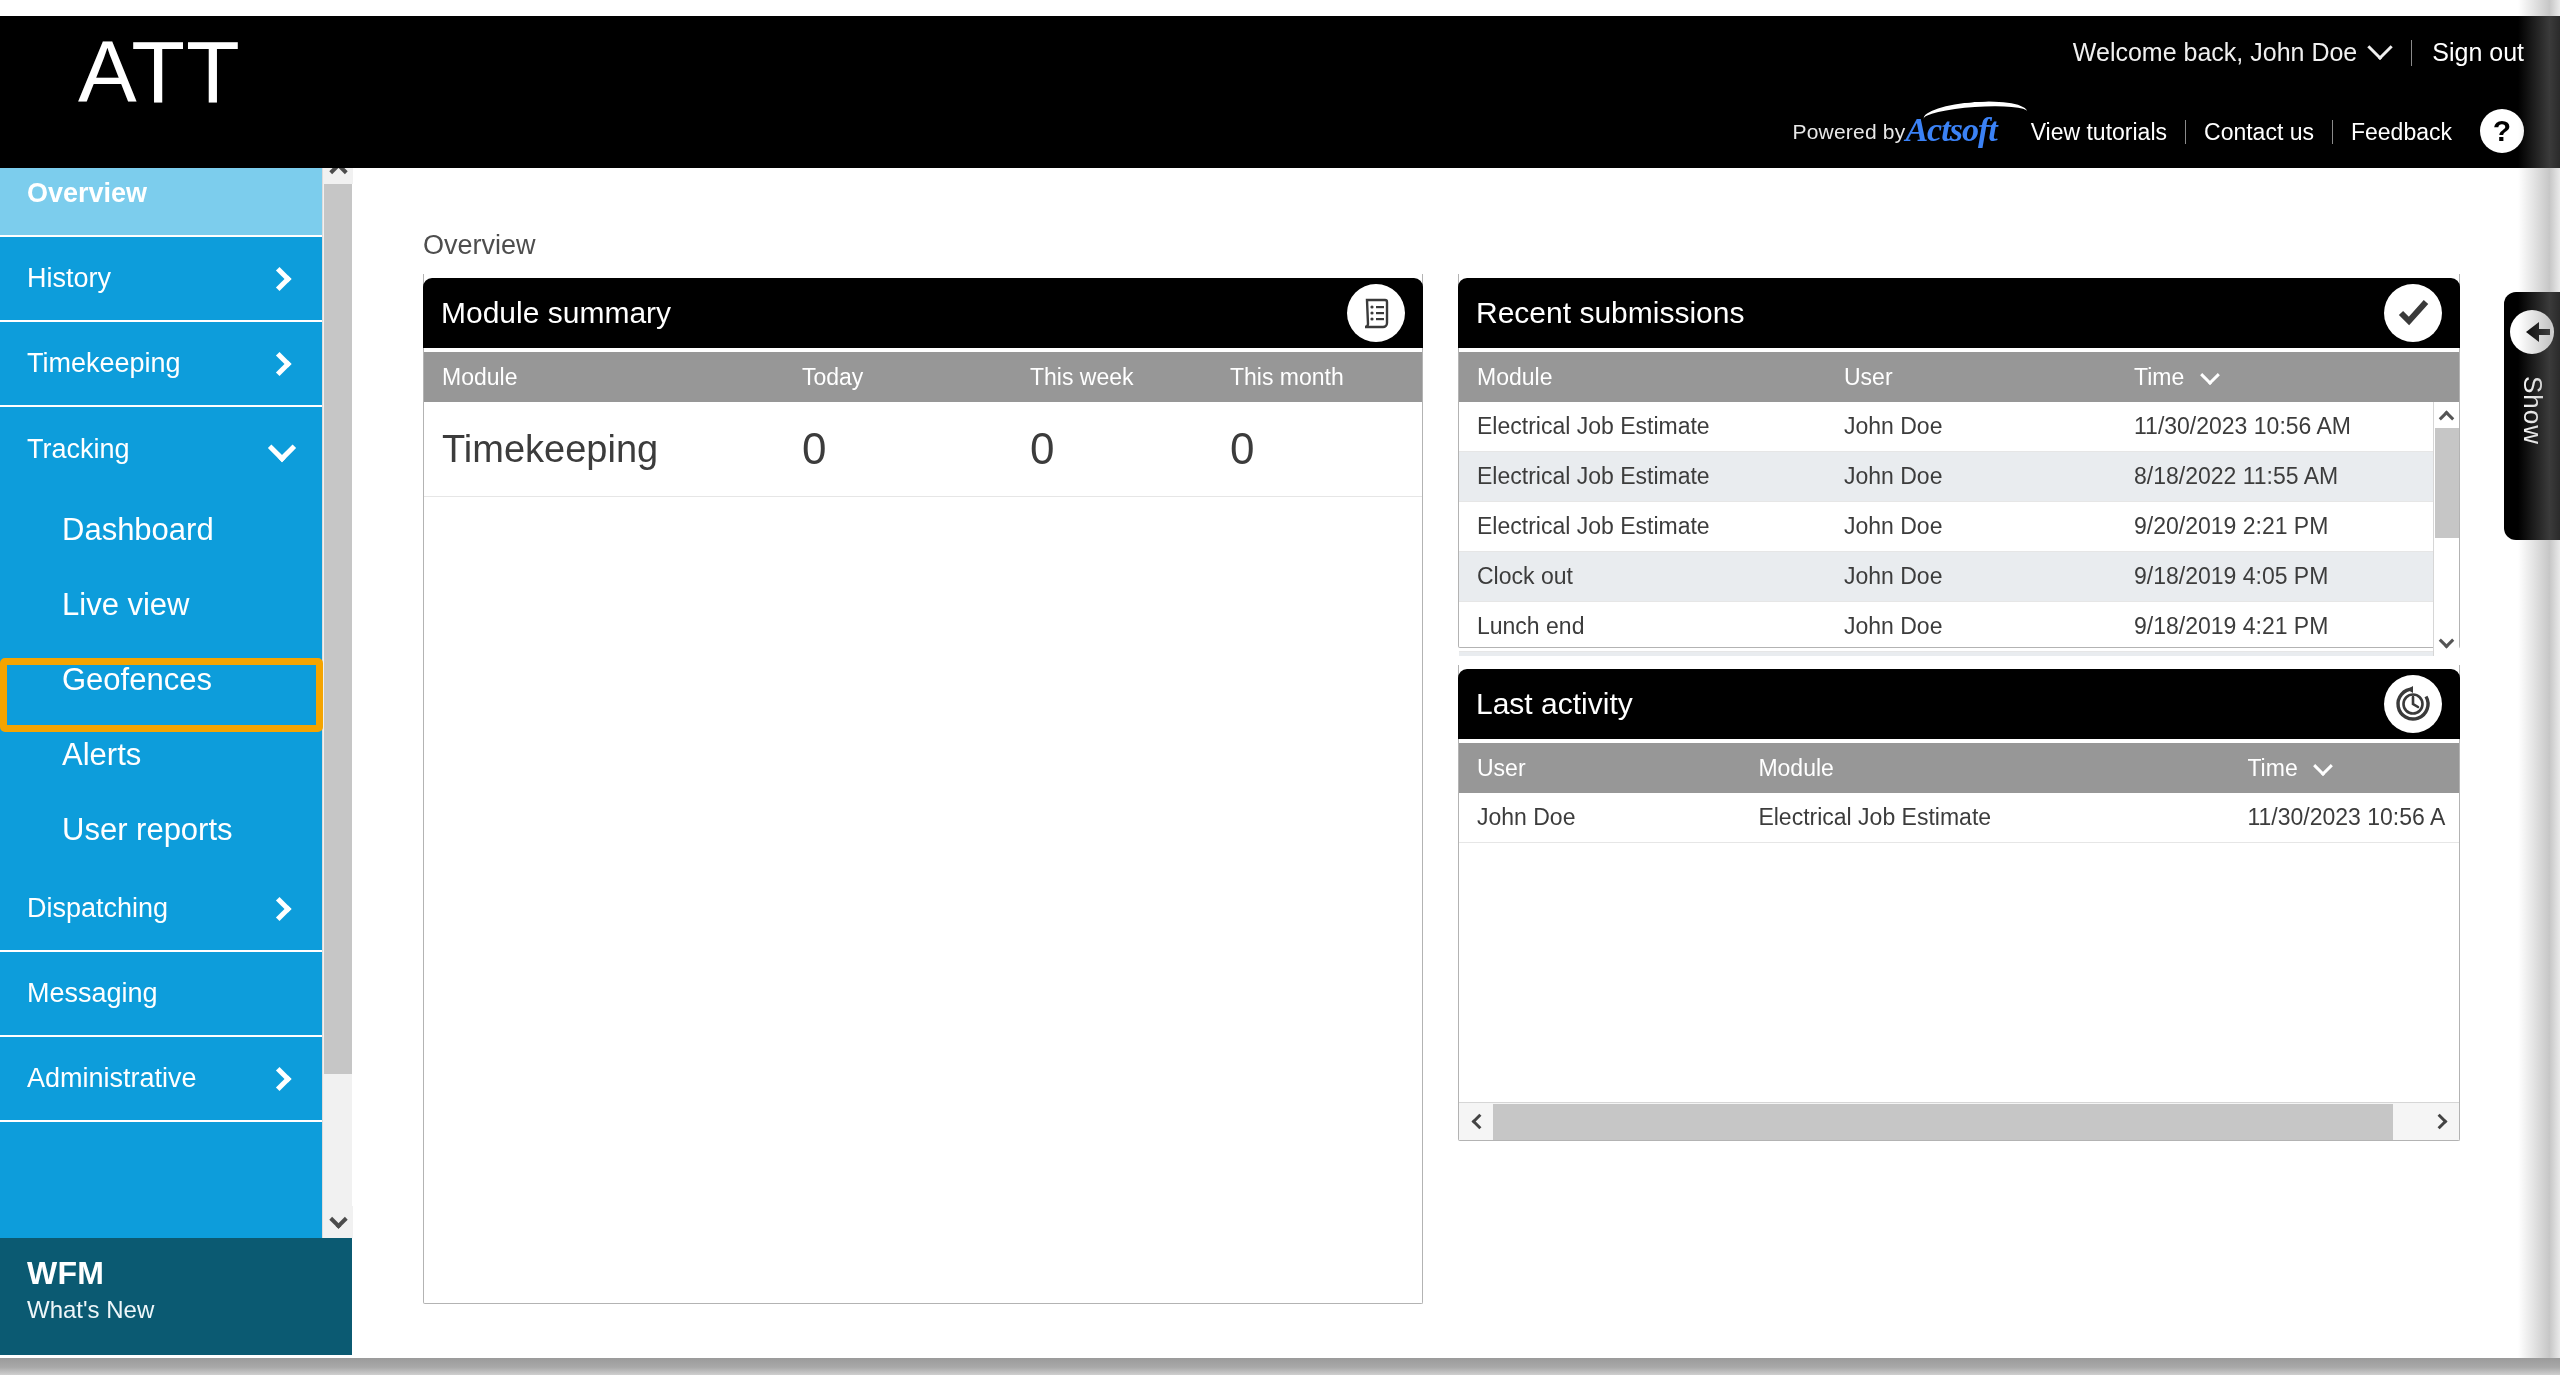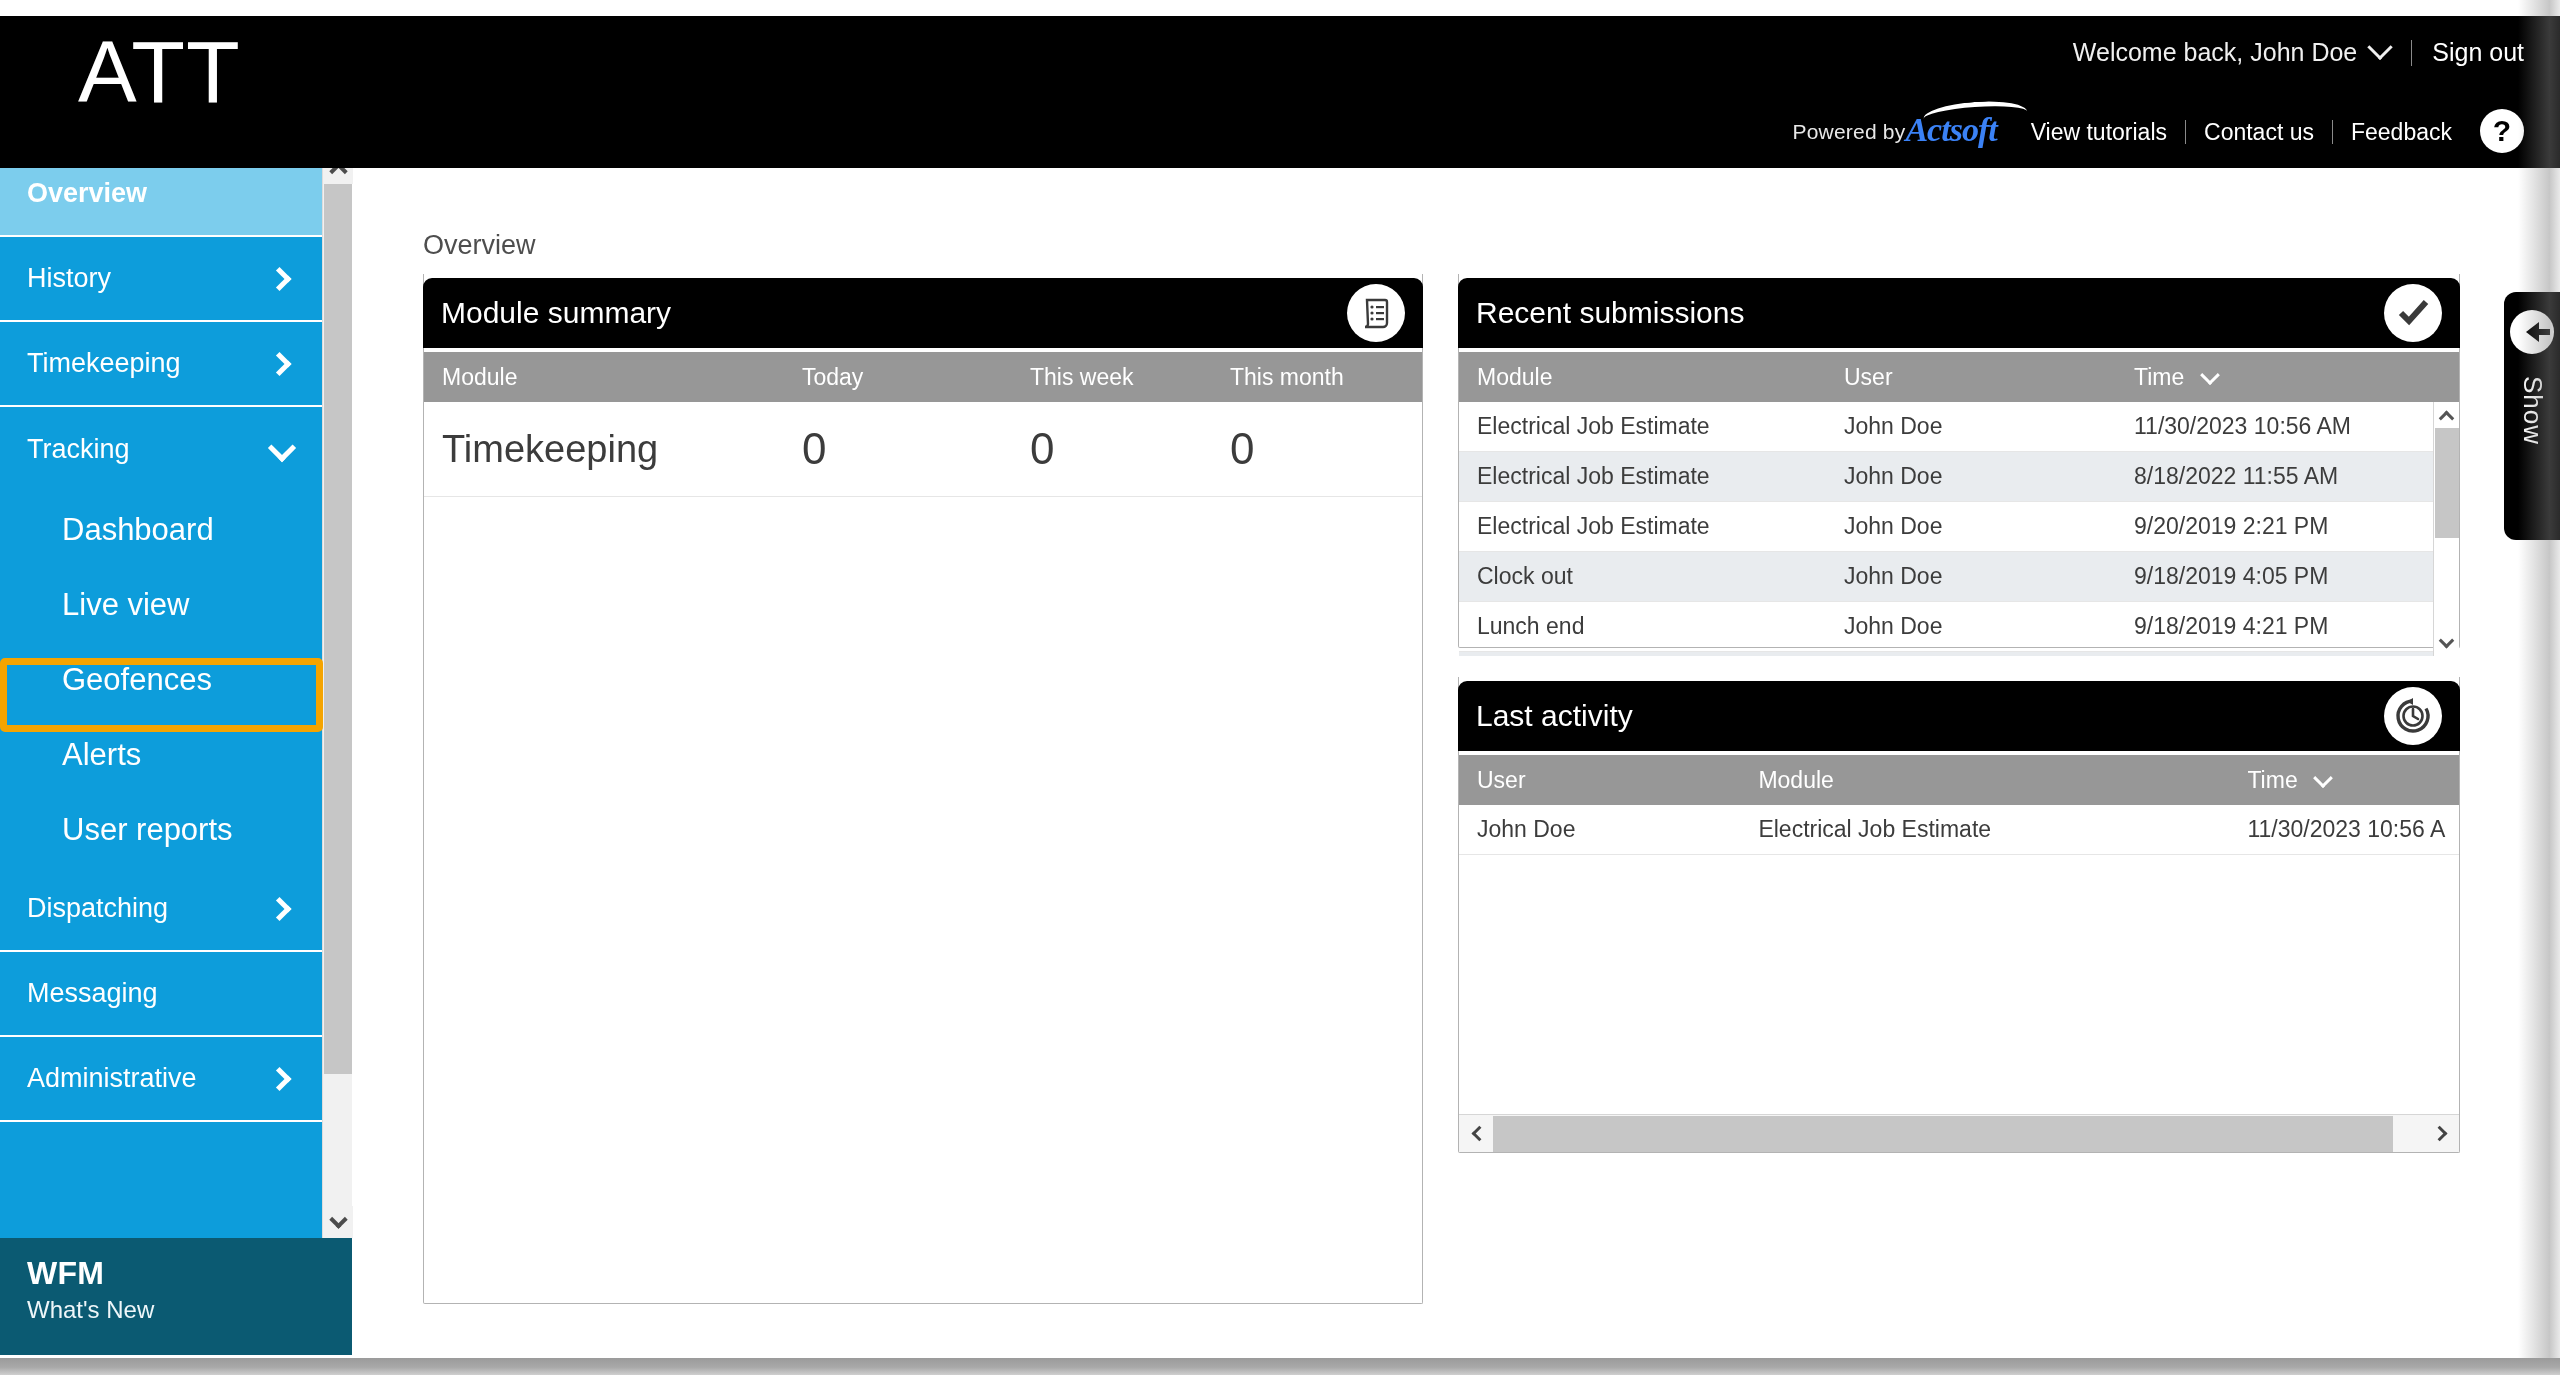--- a/index.html
+++ b/index.html
@@ -220,21 +220,21 @@
   .vscroll .a-up,.vscroll .a-dn {
     position:absolute; left:0; width:25px; height:26px;
     display:flex; align-items:center; justify-content:center;
   }
   .vscroll .a-up { top:0; } .vscroll .a-dn { bottom:0; }
   .vs-thumb { position:absolute; left:1px; width:24px; background:#c6c6c6; }
   .cv-up-s { width:11px;height:11px;border-top:3px solid #555;border-left:3px solid #555;transform:rotate(45deg) translate(2px,2px); }
   .cv-dn-s { width:11px;height:11px;border-bottom:3px solid #555;border-right:3px solid #555;transform:rotate(45deg) translate(-2px,-2px); }
 
   
-  #panel-last { left: 1105px; top: 525px; width: 1002px; height: 476px; }
+  #panel-last { left: 1105px; top: 513px; width: 1002px; height: 476px; }
   #panel-last .c0 { width: 300px; padding-left: 18px; }
   #panel-last .c1 { width: 490px; }
   #panel-last .c2 { width: 212px; }
   .hscroll {
     position:absolute; left:0; bottom:0;
     width: 100%; height: 38px; background:#f5f5f5;
     border-top:1px solid #d6d6d6;
     display:flex; align-items:center;
   }
   .hs-arrow { width:34px; height:38px; display:flex;align-items:center;justify-content:center; }

